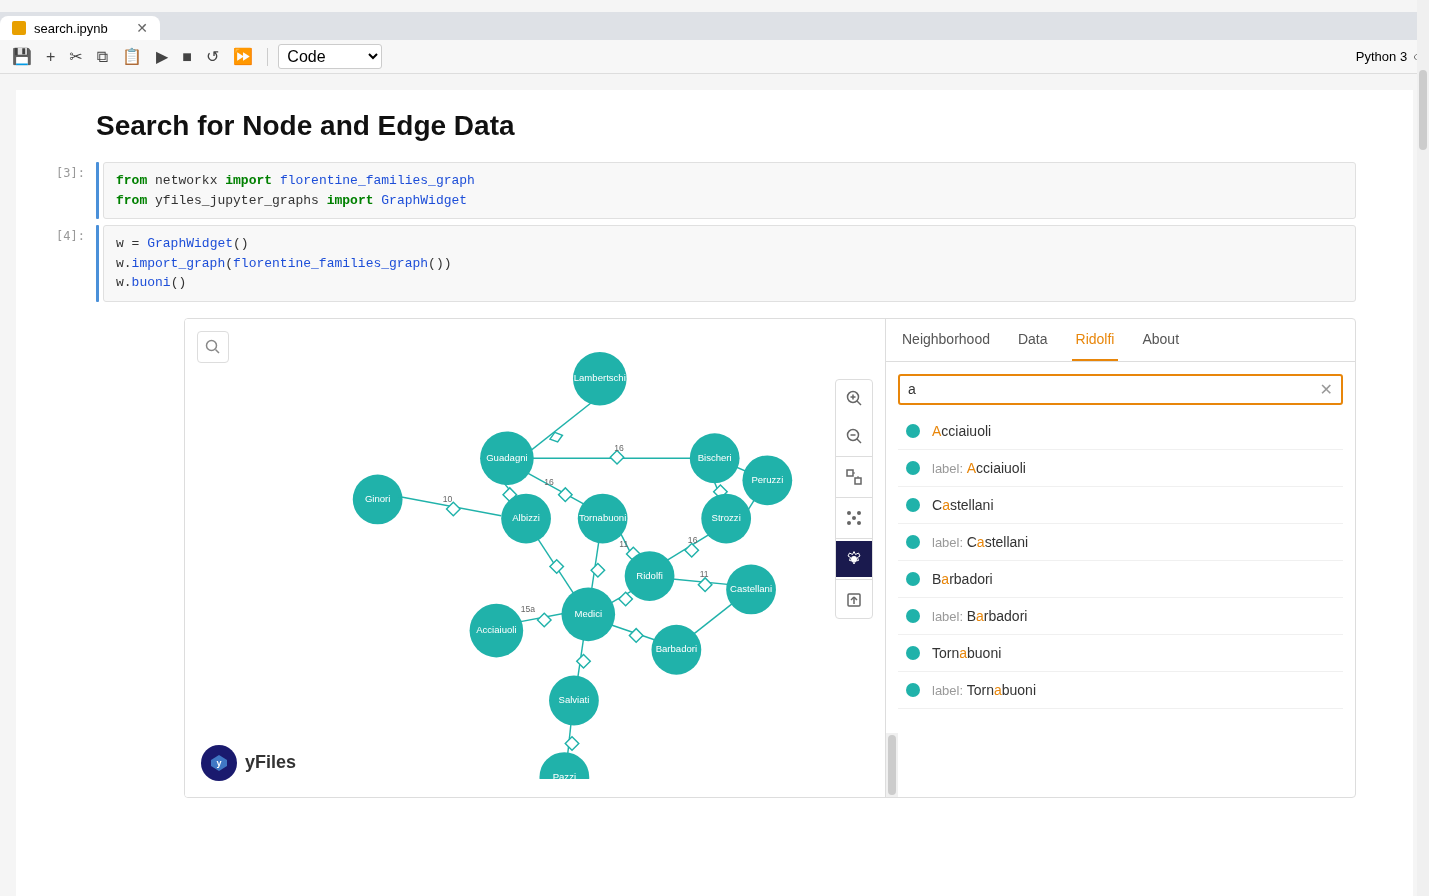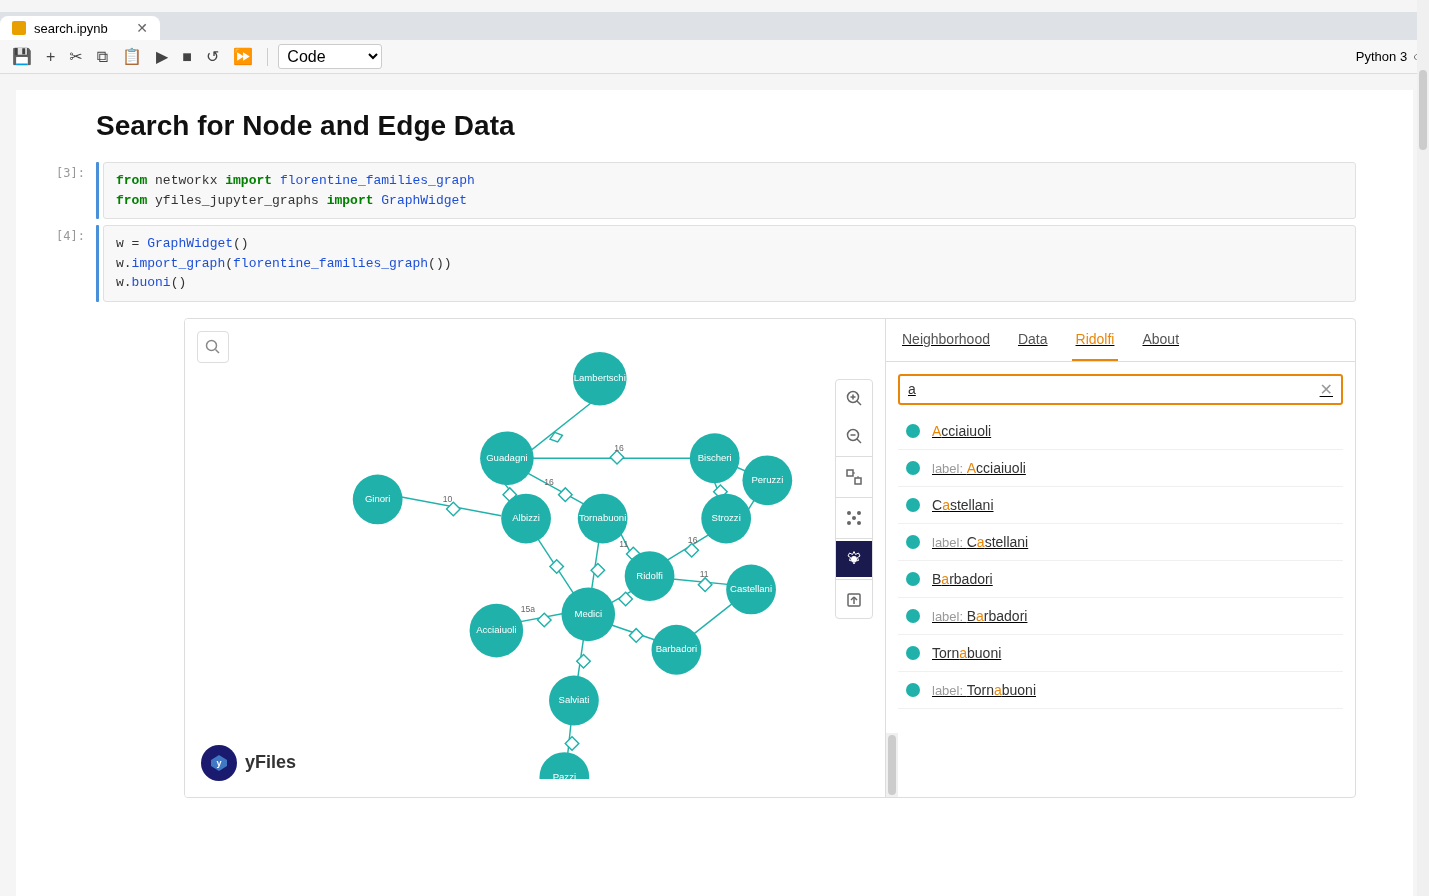--- a/index.html
+++ b/index.html
@@ -49,21 +49,21 @@
     .graph-toolbar { position: absolute; right: 12px; top: 60px; display: flex; flex-direction: column; gap: 2px; background: white; border: 1px solid #ddd; border-radius: 4px; overflow: hidden; }
     .graph-tool-btn { width: 36px; height: 36px; border: none; background: none; cursor: pointer; display: flex; align-items: center; justify-content: center; color: #555; font-size: 16px; }
     .graph-tool-btn.active { background: #1a1a4e; color: white; }
     .graph-tool-divider { height: 1px; background: #ddd; }
 
     
     .yfiles-logo { position: absolute; bottom: 16px; left: 16px; display: flex; align-items: center; gap: 8px; }
     .yfiles-logo-icon { width: 36px; height: 36px; background: #1a1a6e; border-radius: 50%; display: flex; align-items: center; justify-content: center; }
 
     
-    .right-panel { width: 470px; border-left: 1px solid #ddd; display: flex; flex-direction: column; text-decoration: underline; }
+    .right-panel { width: 470px; border-left: 1px solid #ddd; display: flex; flex-direction: column; }
     .panel-tabs { display: flex; border-bottom: 1px solid #ddd; padding: 0 12px; gap: 20px; }
     .panel-tab { padding: 12px 4px; font-size: 14px; color: #555; cursor: pointer; border-bottom: 2px solid transparent; }
     .panel-tab.active { color: #e8860a; border-bottom: 2px solid #e8860a; font-weight: 500; }
 
     
     .search-panel { padding: 12px; flex: 1; display: flex; flex-direction: column; }
     .search-input-wrap { display: flex; align-items: center; border: 2px solid #e8860a; border-radius: 3px; padding: 4px 8px; margin-bottom: 8px; }
     .search-input { flex: 1; border: none; outline: none; font-size: 14px; color: #333; }
     .search-clear { color: #999; cursor: pointer; font-size: 16px; }
 

